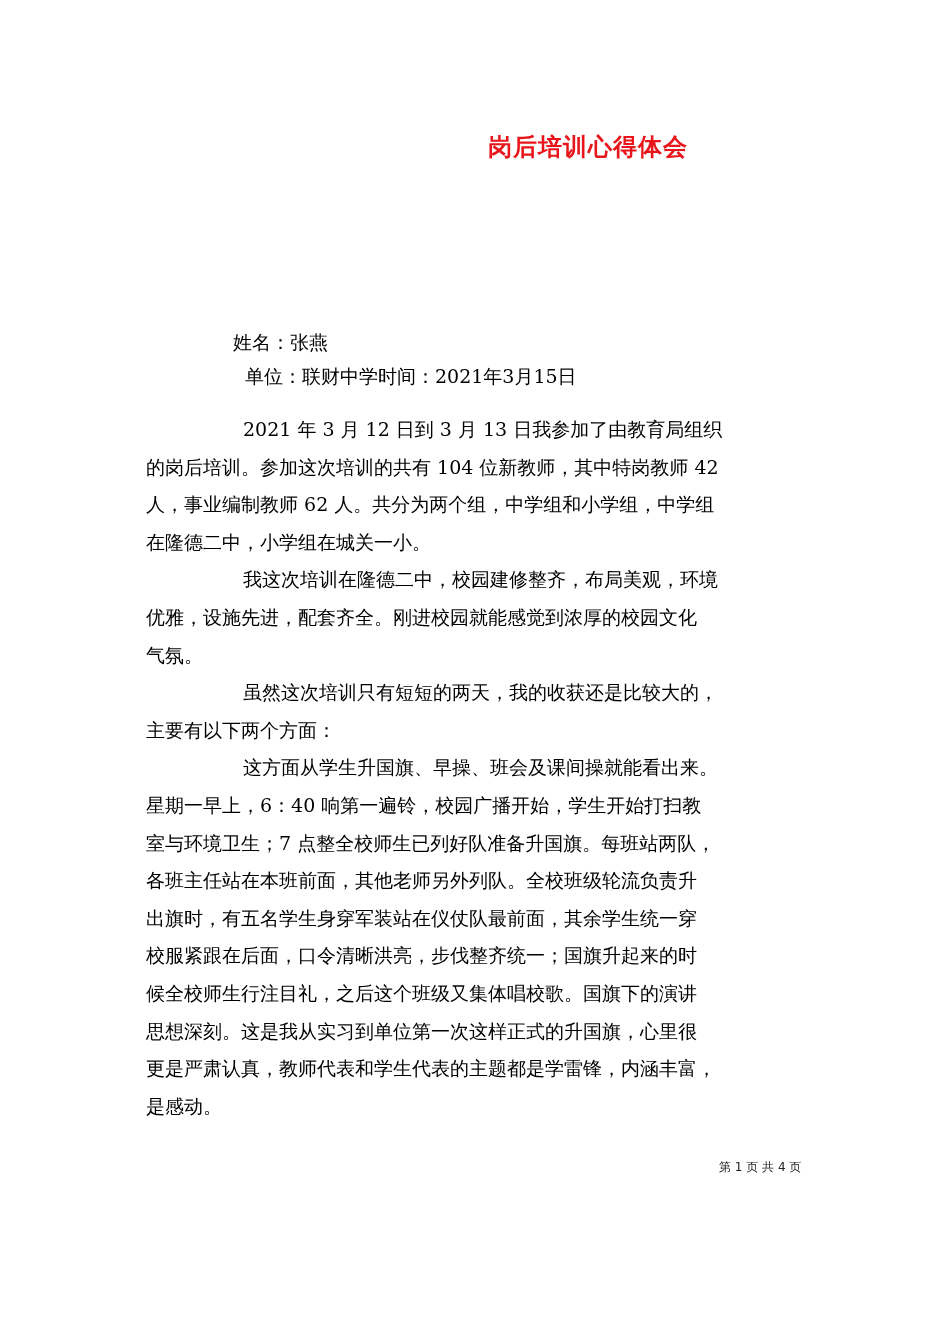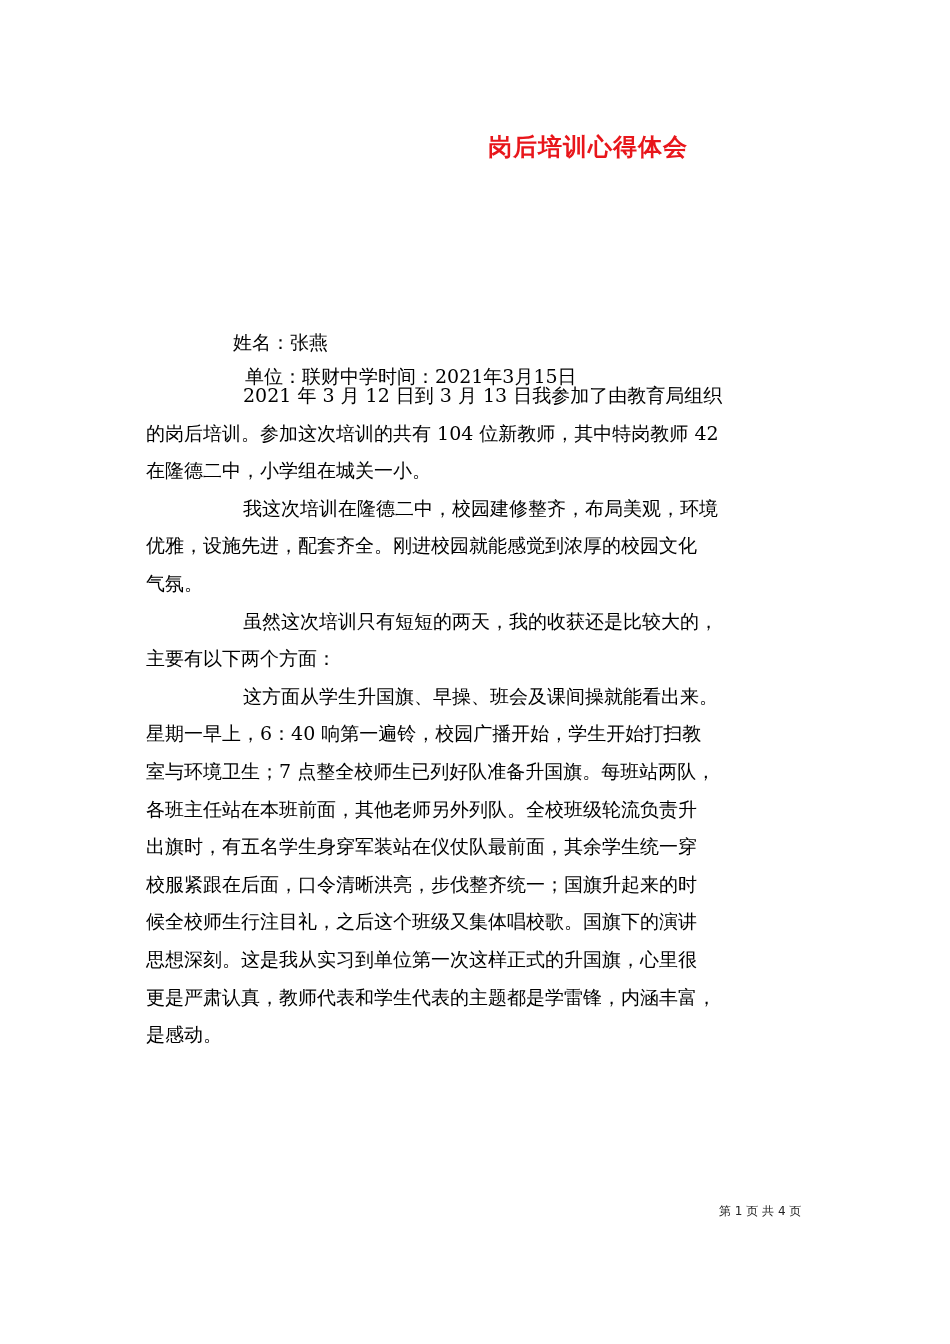--- a/index.html
+++ b/index.html
@@ -36,37 +36,37 @@
       position: absolute;
       font-size: 19px;
       white-space: nowrap;
       line-height: 24px;
     }
     .meta-name { left: 233px; top: 330px; }
     .meta-unit { left: 245px; top: 364px; }
     .body-text {
       position: absolute;
       left: 146px;
-      top: 377px;
+      top: 411px;
       width: 670px;
       font-size: 19px;
       line-height: 37.6px;
     }
     .para {
       margin: 0;
     }
     .line {
       display: block;
       white-space: nowrap;
     }
     .indent { padding-left: 97px; }
     .footer {
       position: absolute;
       left: 719px;
-      top: 1203px;
+      top: 1159px;
       font-size: 12px;
       color: #222222;
       white-space: nowrap;
       font-family: "DejaVu Sans", "Liberation Sans", sans-serif;
     }
   </style>
 </head>
 <body>
 
 <div class="page">
@@ -74,20 +74,21 @@
   <div class="title">岗后培训心得体会</div>
 
   <div class="meta-line meta-name">姓名：张燕</div>
   <div class="meta-line meta-unit">单位：联财中学时间：2021年3月15日</div>
 
   <div class="body-text">
 
     <p class="para">
       <span class="line indent">2021 年 3 月 12 日到 3 月 13 日我参加了由教育局组织</span>
       <span class="line">的岗后培训。参加这次培训的共有 104 位新教师，其中特岗教师 42</span>
+      <span class="line">人，事业编制教师 62 人。共分为两个组，中学组和小学组，中学组</span>
       <span class="line">在隆德二中，小学组在城关一小。</span>
     </p>
 
     <p class="para">
       <span class="line indent">我这次培训在隆德二中，校园建修整齐，布局美观，环境</span>
       <span class="line">优雅，设施先进，配套齐全。刚进校园就能感觉到浓厚的校园文化</span>
       <span class="line">气氛。</span>
     </p>
 
     <p class="para">

